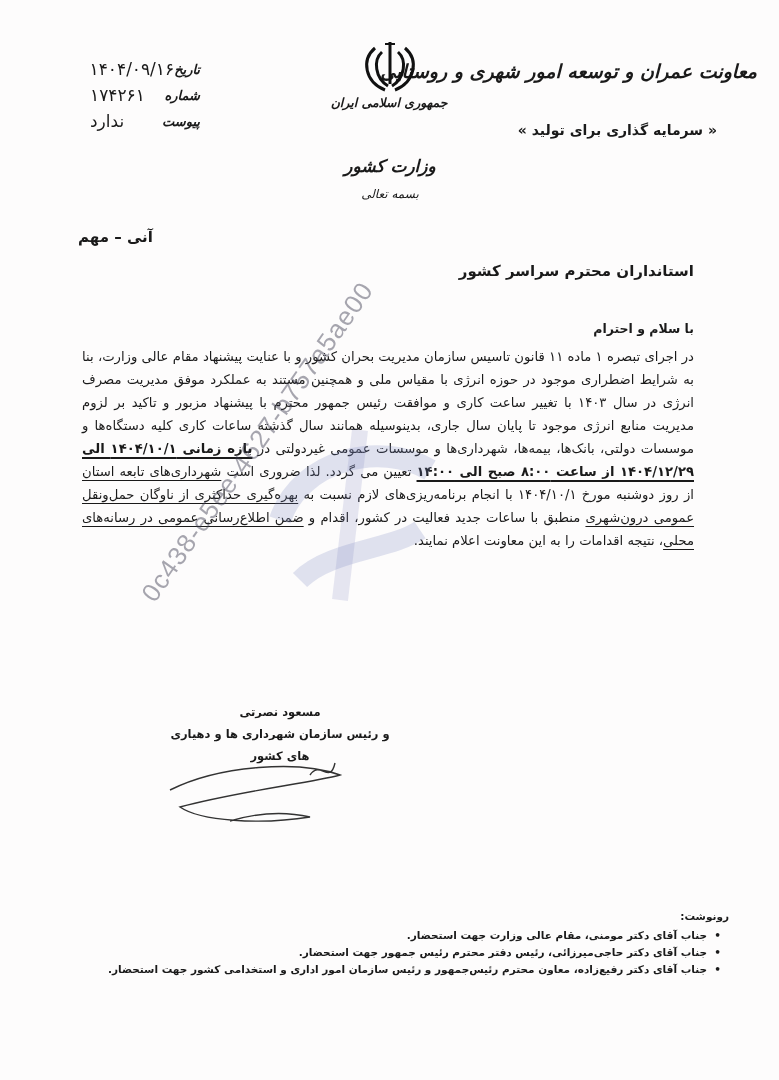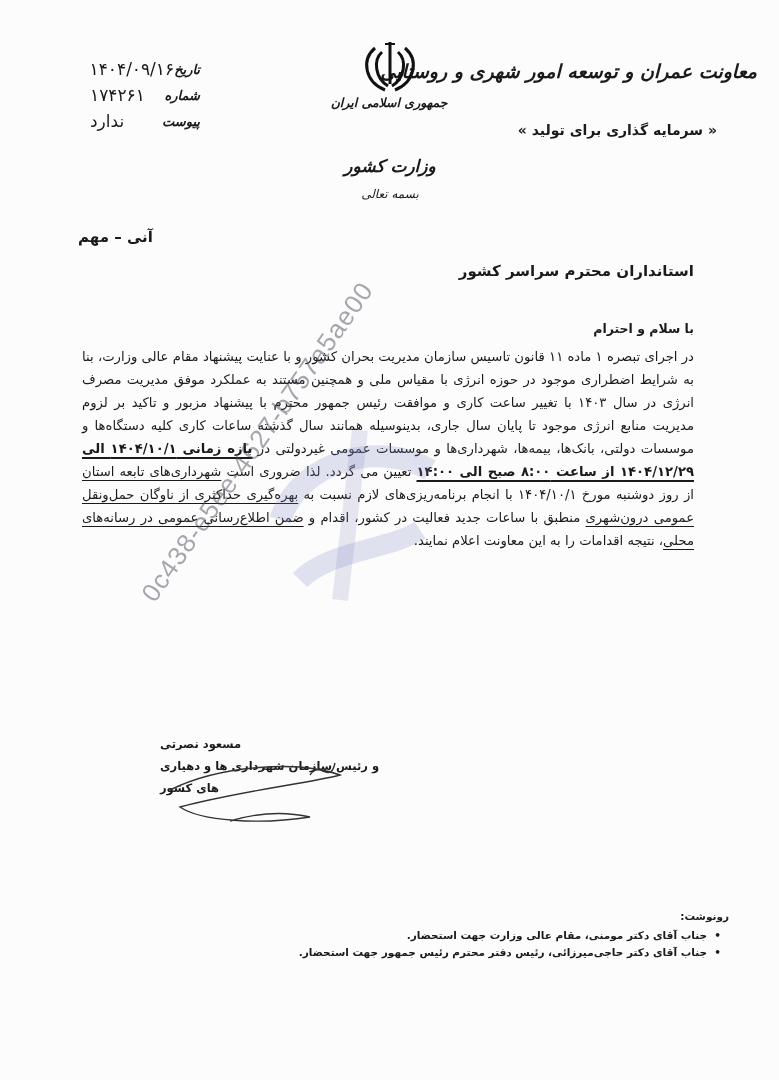--- a/index.html
+++ b/index.html
@@ -59,21 +59,21 @@
 
   
   .body-text {
     position:absolute; right:85px; top:345px; width:612px;
     font-size:13.2px; line-height:23px; text-align:justify; text-align-last:right;
   }
   .body-text .bold-u { font-weight:bold; text-decoration:underline; text-decoration-thickness:1.5px; text-underline-offset:4px; }
   .body-text .u { text-decoration:underline; text-underline-offset:4px; }
 
   
-  .sign { position:absolute; left:160px; top:705px; width:240px; text-align:left;margin-top:32px; }
+  .sign { position:absolute; left:160px; top:705px; width:240px; text-align:center; }
   .sign-name { font-size:11.5px; font-weight:bold; margin-bottom:4px; }
   .sign-title { font-size:11.5px; font-weight:bold; line-height:22px; }
   .signature-scribble { position:absolute; left:160px; top:755px; width:200px; height:75px; }
 
   
   .cc { position:absolute; right:50px; top:903px; width:620px; }
   .cc-label { font-size:10.5px; font-weight:bold; margin-bottom:5px;margin-top:7px; }
   .cc-list { list-style:none; margin:0; padding:0; }
   .cc-item { font-size:10.5px; font-weight:bold; line-height:17px; position:relative; padding-right:22px; white-space:nowrap; }
   .cc-item::before { content:"•"; position:absolute; right:8px; top:0; }
@@ -137,20 +137,21 @@
   </div>
   <svg class="signature-scribble" viewBox="0 0 200 75">
     <path d="M10 35 C60 10 140 5 180 20 C150 28 80 36 20 52 C40 66 100 70 150 62 C120 55 90 60 70 66 M150 20 C160 5 170 30 175 8" stroke="#333" stroke-width="1.4" fill="none"></path>
   </svg>
 
   <div class="cc">
     <div class="cc-label">رونوشت:</div>
     <ul class="cc-list">
       <li class="cc-item">جناب آقای دکتر مومنی، مقام عالی وزارت جهت استحضار.</li>
       <li class="cc-item">جناب آقای دکتر حاجی‌میرزائی، رئیس دفتر محترم رئیس جمهور جهت استحضار.</li>
+      <li class="cc-item">جناب آقای دکتر رفیع‌زاده، معاون محترم رئیس‌جمهور و رئیس سازمان امور اداری و استخدامی کشور جهت استحضار.</li>
     </ul>
   </div>
 
   <svg class="wm-logo" viewBox="0 0 230 230">
     <path d="M40 120 C60 60 140 40 190 70" stroke="rgba(120,130,190,0.22)" stroke-width="22" fill="none"></path>
     <path d="M60 180 C90 150 150 150 180 130" stroke="rgba(120,130,190,0.22)" stroke-width="20" fill="none"></path>
     <path d="M120 30 L100 200" stroke="rgba(120,130,190,0.18)" stroke-width="16" fill="none"></path>
   </svg>
   <div class="wm-id">0c438-e5ee-4627-b757a5ae00</div>
 </div>

